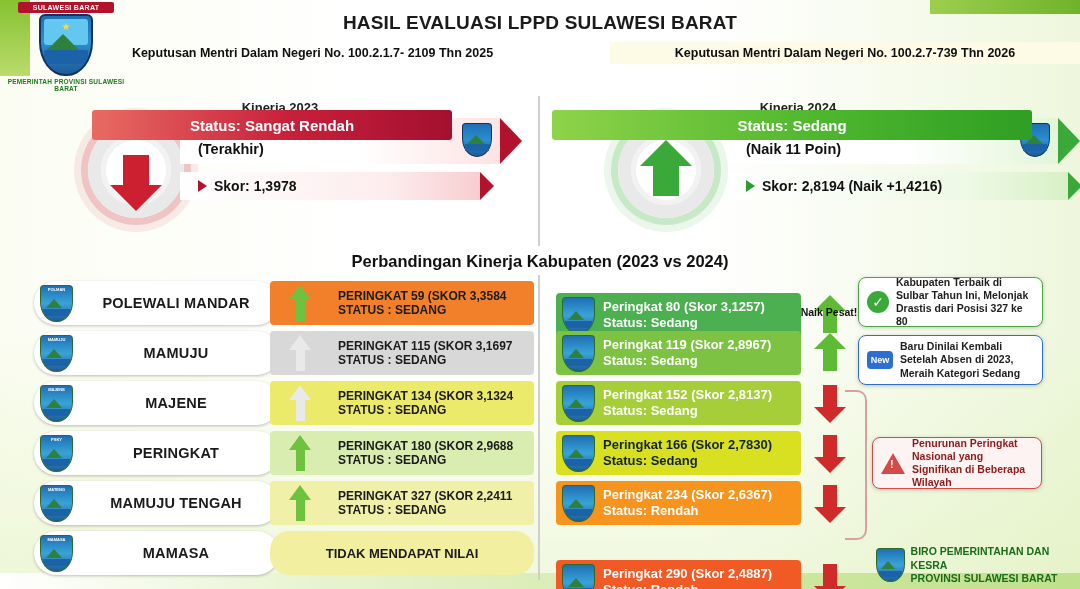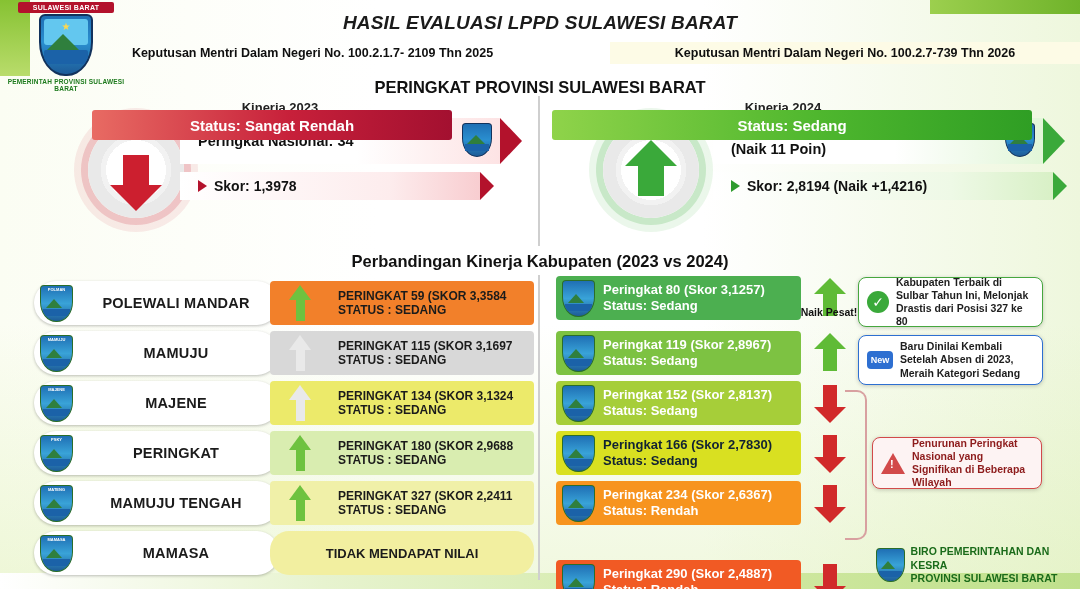--- a/index.html
+++ b/index.html
@@ -52,21 +52,21 @@
     border-left: 16px solid transparent; border-right: 16px solid transparent; border-bottom: 16px solid #2f7f3d;}
   .logo-shield .water { position: absolute; left: 3px; right: 3px; bottom: 10px; height: 14px; background: #1b62a8; border-radius: 2px;}
   .logo-shield .star { position: absolute; left: 50%; top: 5px; transform: translateX(-50%); color: #ffd84d; font-size: 10px; }
   .logo-caption {
     font-size: 6.5px; font-weight: bold; color: #1d7a1d; margin-top: 2px; letter-spacing: .2px;
   }
 
   
   .main-title {
     position: absolute; left: 0; top: 12px; width: 1080px; text-align: center;
-    font-size: 19px; font-weight: bold; color: #1b1b1b; letter-spacing: .2px; font-style: italic;
+    font-size: 19px; font-weight: bold; color: #1b1b1b; letter-spacing: .2px;
   }
   .kepmen {
     position: absolute; top: 42px; height: 22px; display: flex; align-items: center; justify-content: center;
     font-size: 12.5px; font-weight: bold; color: #0f0f0f;
   }
   .kepmen.left { left: 100px; width: 425px; background: transparent; }
   .kepmen.right { left: 610px; width: 470px; background: #fdfbe6; }
   .sub-title {
     position: absolute; left: 0; top: 78px; width: 1080px; text-align: center;
     font-size: 16.5px; font-weight: bold; color: #111;
@@ -79,21 +79,21 @@
   }
   .v-divider2 {
     position: absolute; left: 538px; top: 275px; width: 2px; height: 305px;
     background: #cfcfcf;
   }
 
   
   .perf { position: absolute; top: 100px; height: 145px; }
   .perf-title { text-align: center; font-size: 13px; font-weight: bold; color: #222; }
   .perf-left { left: 40px; width: 480px; }
-  .perf-right { left: 533px; width: 500px; }
+  .perf-right { left: 548px; width: 500px; }
 
   .circle-badge {
     position: absolute; top: 22px; width: 96px; height: 96px; border-radius: 50%;
     display: flex; align-items: center; justify-content: center;
   }
   .circle-badge.red { left: 48px; background: radial-gradient(circle at 50% 50%, #ffffff 0 44%, #f2f2f2 44% 52%, #e9e9e9 52% 100%);
     box-shadow: 0 0 0 7px rgba(200,30,50,0.18), 0 0 0 14px rgba(200,30,50,0.09); }
   .circle-badge.green { left: 70px; background: radial-gradient(circle at 50% 50%, #ffffff 0 44%, #f2f2f2 44% 52%, #e9e9e9 52% 100%);
     box-shadow: 0 0 0 7px rgba(60,175,60,0.20), 0 0 0 14px rgba(60,175,60,0.10); }
   .arrow-down {
@@ -310,33 +310,33 @@
         <div class="star">★</div>
         <div class="mount"></div>
         <div class="water"></div>
     </div>
     <div class="logo-caption">PEMERINTAH PROVINSI SULAWESI BARAT</div>
   </div>
 
   <div class="main-title">HASIL EVALUASI LPPD  SULAWESI BARAT</div>
   <div class="kepmen left">Keputusan Mentri  Dalam Negeri No. 100.2.1.7- 2109 Thn 2025</div>
   <div class="kepmen right">Keputusan Mentri  Dalam Negeri No. 100.2.7-739 Thn 2026</div>
-  <div class="sub-title">PERINGKAT PROVINSI SULAWESI BARAT</div>
 
   <div class="v-divider"></div>
   <div class="v-divider2"></div>
 
   <div class="perf perf-left">
     <div class="perf-title">Kinerja 2023</div>
     <div class="circle-badge red">
       <div class="arrow-down"></div>
     </div>
     <div class="rank-bar left">
       <div>
         <div>Peringkat Nasional: 34</div>
+        <div>(Terakhir)</div>
       </div>
       <div class="mini-logo">
           <div class="m"></div>
           <div class="w"></div>
         </div>
     </div>
     <div class="score-bar left">
       <span class="tri-red"></span>
       <span>Skor: 1,3978</span>
     </div>
@@ -469,21 +469,21 @@
           <div class="gm"></div>
           <div class="gw"></div>
         </div>
       <div class="kab-name">MAMASA</div>
     </div>
     <div class="tag center-one" style="background:#f2efa0">
       <div class="l1">TIDAK MENDAPAT NILAI</div>
     </div>
   </div>
 
-  <div class="row right-row" style="top:276px">
+  <div class="row right-row" style="top:293px">
     <div class="rcard" style="background:#4caf50">
       <div class="rcard-logo">
           <div class="gm"></div>
           <div class="gw"></div>
         </div>
       <div class="rcard-text">
         <div>Peringkat 80 (Skor 3,1257)</div>
         <div>Status: Sedang</div>
       </div>
     </div>

